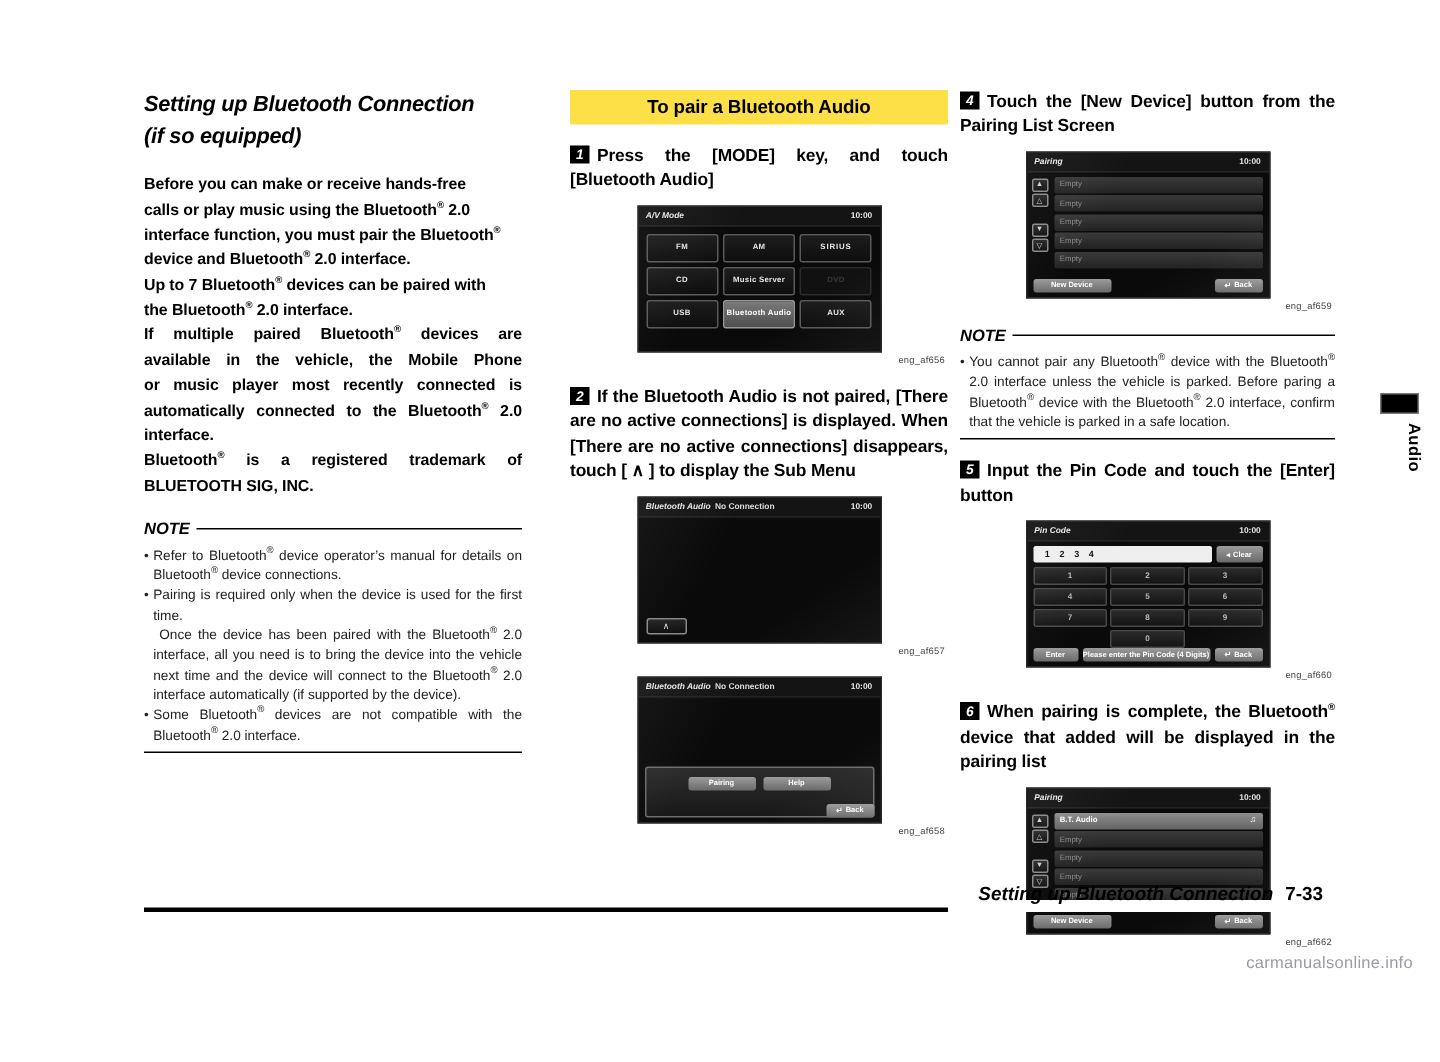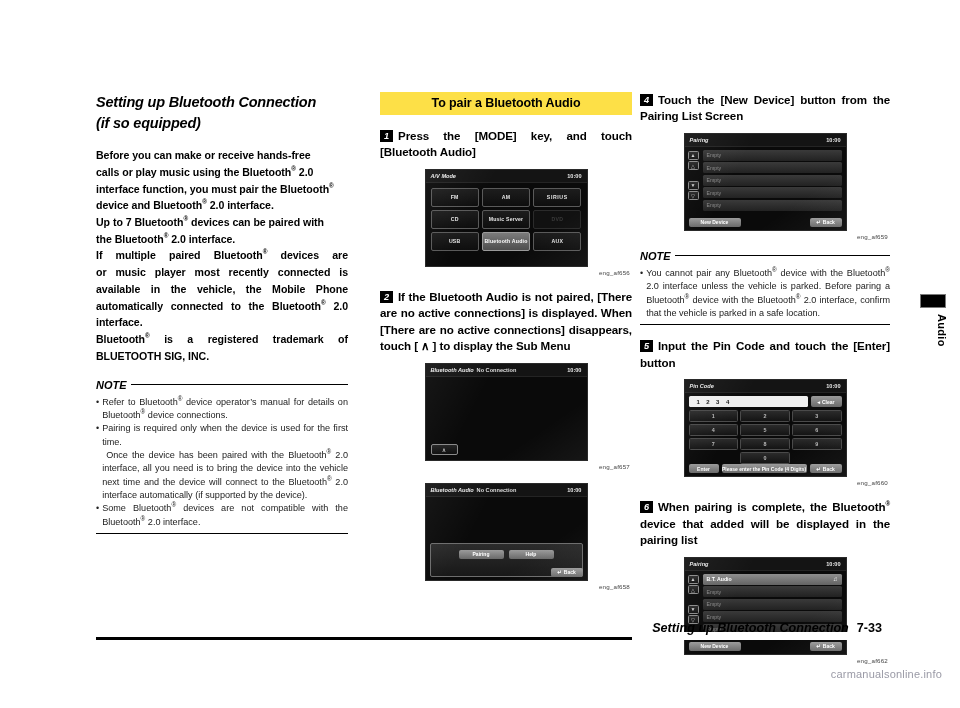--- a/index.html
+++ b/index.html
@@ -3,21 +3,21 @@
 <meta charset="utf-8">
 <style>
   * { box-sizing: border-box; margin: 0; padding: 0; }
   html, body {
     width: 960px; height: 708px;
     background: #ffffff;
     font-family: "Liberation Sans", sans-serif;
     color: #000;
     overflow: hidden;
   }
-  .page { position: relative; width: 960px; height: 664px; margin-top: 32px; }
+  .page { position: relative; width: 960px; height: 664px; }
 
   
   .col { position: absolute; top: 60px; }
   .col-left   { left: 96px;  width: 252px; }
   .col-mid    { left: 380px; width: 252px; }
   .col-right  { left: 640px; width: 250px; }
 
   
   .chapter-title {
     font-size: 14.5px; font-weight: bold; font-style: italic;
@@ -269,22 +269,22 @@
     </div>
 
     <div class="body-p">
       <span class="ln">Before you can make or receive hands-free</span>
       <span class="ln">calls or play music using the Bluetooth<sup class="reg">®</sup> 2.0</span>
       <span class="ln">interface function, you must pair the Bluetooth<sup class="reg">®</sup></span>
       <span class="ln">device and Bluetooth<sup class="reg">®</sup> 2.0 interface.</span>
       <span class="ln">Up to 7 Bluetooth<sup class="reg">®</sup> devices can be paired with</span>
       <span class="ln">the Bluetooth<sup class="reg">®</sup> 2.0 interface.</span>
       <span class="j">If multiple paired Bluetooth<sup class="reg">®</sup> devices are</span>
+      <span class="j">available in the vehicle, the Mobile Phone</span>
       <span class="j">or music player most recently connected is</span>
-      <span class="j">available in the vehicle, the Mobile Phone</span>
       <span class="j">automatically connected to the Bluetooth<sup class="reg">®</sup> 2.0</span>
       <span class="ln">interface.</span>
       <span class="j">Bluetooth<sup class="reg">®</sup> is a registered trademark of</span>
       <span class="ln">BLUETOOTH SIG, INC.</span>
     </div>
 
     <div class="note-wrap">
       <div class="note-head">
         <span>NOTE</span>
         <span class="rule"></span>

